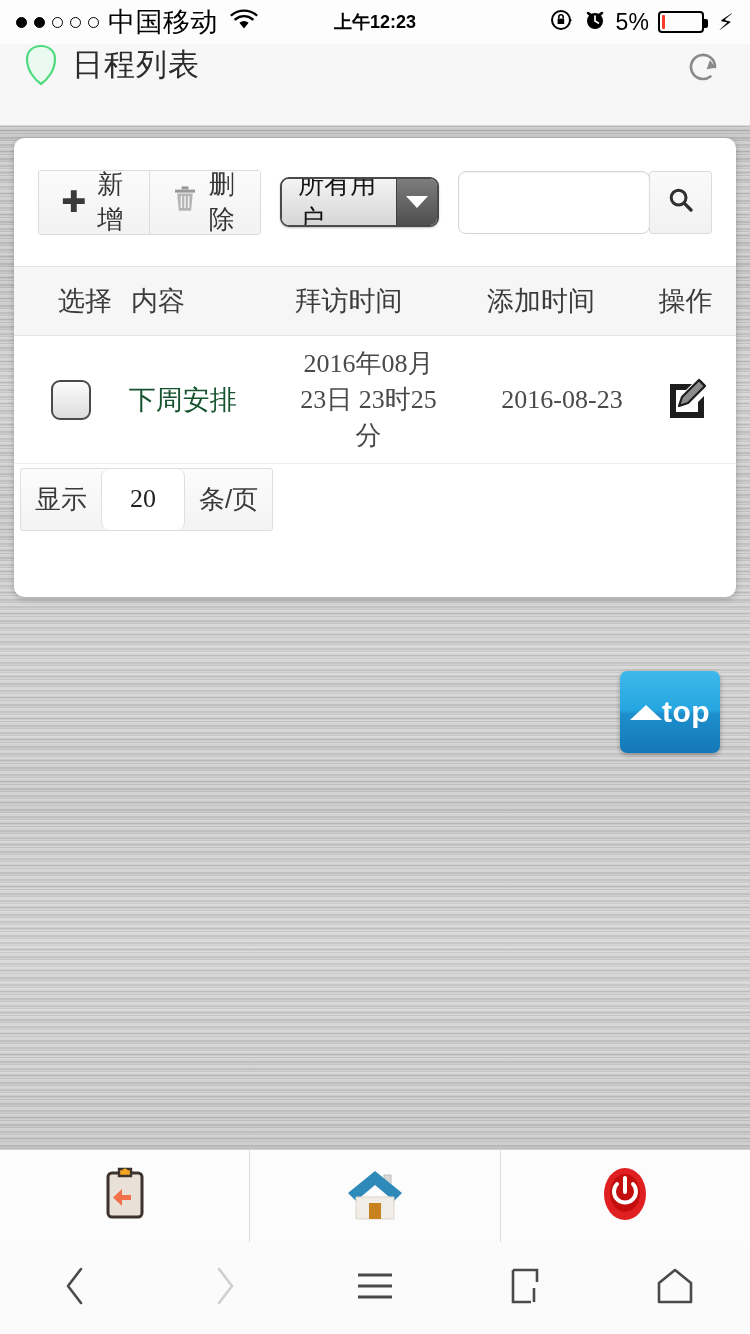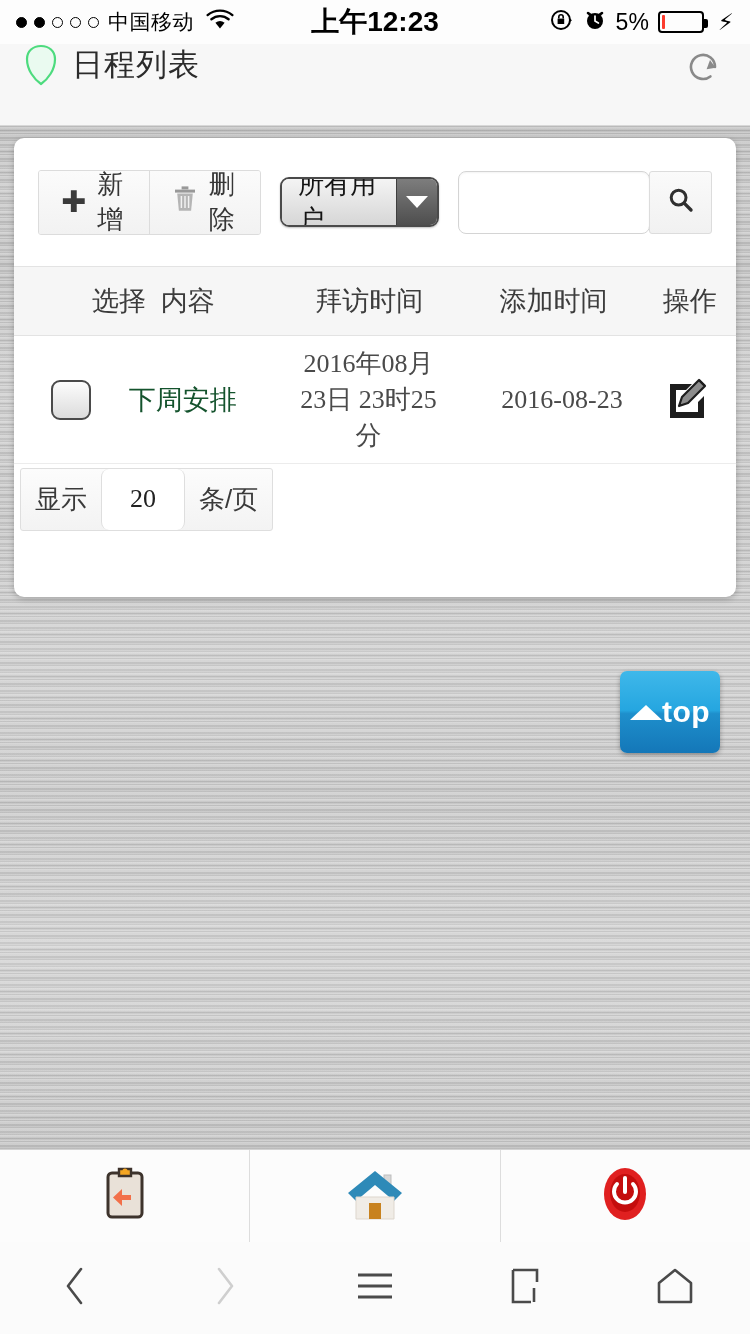--- a/index.html
+++ b/index.html
@@ -16,28 +16,28 @@
     height:44px; width:750px;
     background:#fdfdfd;
     display:flex; align-items:center;
     padding:0 16px;
     position:relative;
   }
   .sb-left{ display:flex; align-items:center; gap:9px; }
   .dots{ display:flex; align-items:center; gap:7px; }
   .dot{ width:11px; height:11px; border-radius:50%; border:1.6px solid #000; }
   .dot.filled{ background:#000; }
-  .carrier{ font-size:21px; color:#000; letter-spacing:.5px; }
+  .carrier{ font-size:27px; color:#000; letter-spacing:.5px; }
   .wifi-ic{ margin-left:2px; }
   .sb-center{
     position:absolute; left:0; right:0; top:0; bottom:0;
     display:flex; align-items:center; justify-content:center;
     pointer-events:none;
   }
-  .clock{ font-size:28px; font-weight:bold; color:#000; }
+  .clock{ font-size:18px; font-weight:bold; color:#000; }
   .sb-right{ margin-left:auto; display:flex; align-items:center; gap:9px; }
   .pct{ font-size:23px; color:#000; }
   .battery{
     width:46px; height:22px; border:2px solid #000; border-radius:4px;
     position:relative; display:flex; align-items:center; padding:2px;
   }
   .battery:after{
     content:""; position:absolute; right:-6px; top:6px;
     width:4px; height:9px; background:#000; border-radius:0 2px 2px 0;
   }
@@ -164,21 +164,21 @@
     min-height:128px;
     border-bottom:1px solid #ececec;
     font-size:26px; color:#555;
   }
   .c-sel{ width:122px; display:flex; justify-content:center; align-items:center;}
   .c-con{ width:175px; }
   .c-vis{ width:160px; text-align:center; }
   .c-add{ width:160px; text-align:center;margin-left:43px; }
   .c-act{ width:105px; display:flex; justify-content:center; align-items:center;}
 
-  .thead .c-sel{ justify-content:flex-start; padding-left:44px;margin-left:34px; }
+  .thead .c-sel{ justify-content:flex-start; padding-left:44px; }
   .thead .c-con{ padding-left:0px; }
   .thead .c-vis{ text-align:left; }
   .thead .c-add{ text-align:left; }
   .thead .c-act{ justify-content:flex-start; padding-left:22px; }
 
   .cbox{
     width:40px; height:40px; border-radius:9px;
     border:2px solid #4a4a4a;
     background:linear-gradient(180deg,#fcfcfc,#dcdcdc);
     cursor:pointer;

